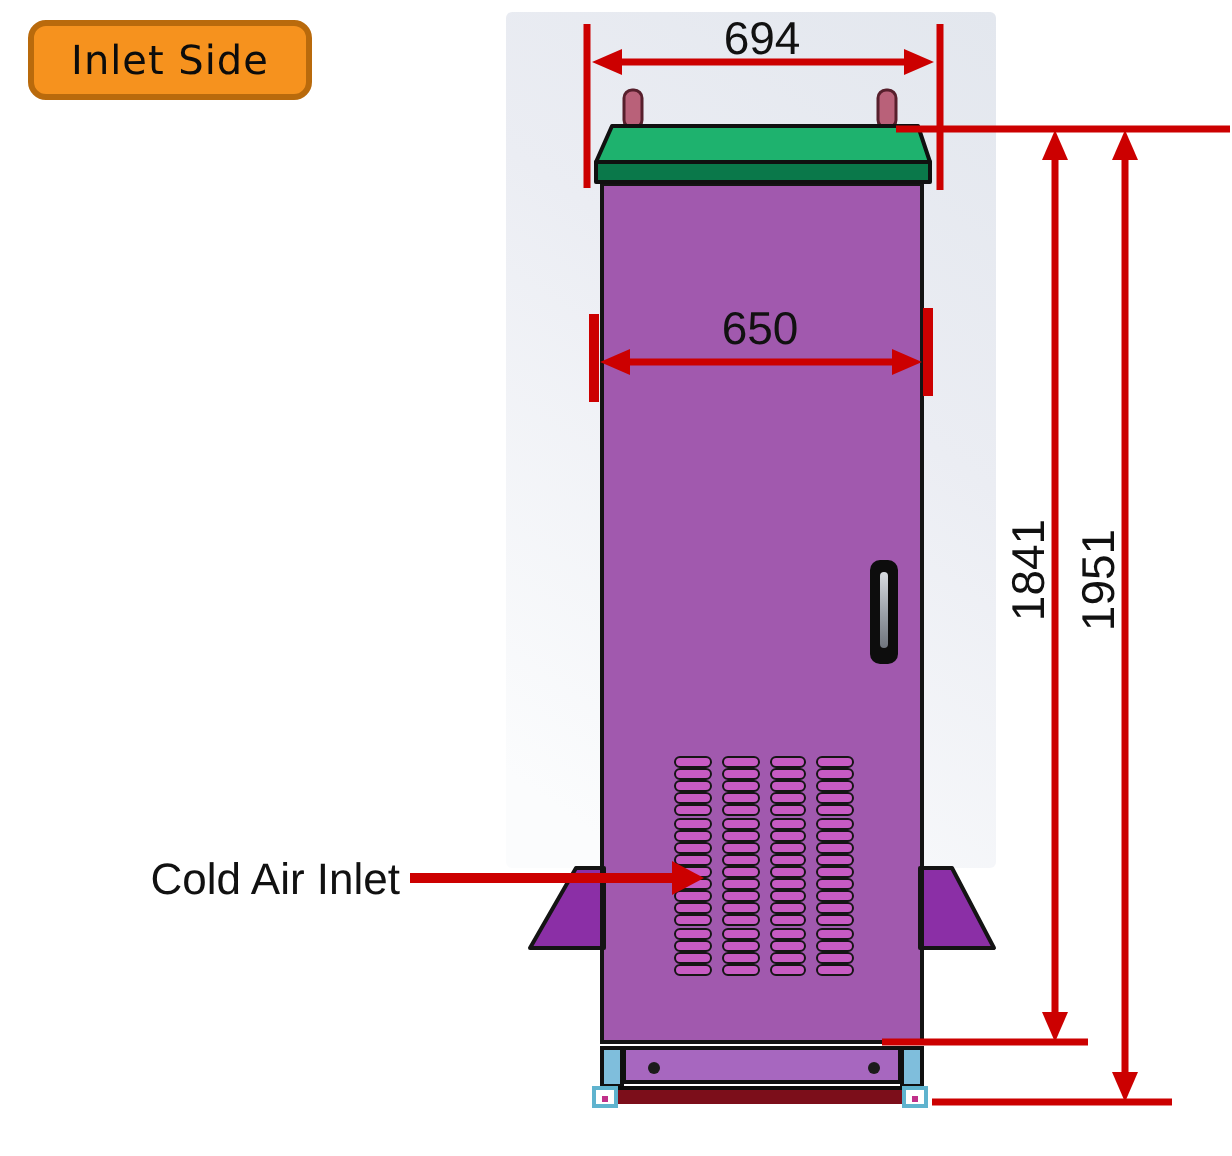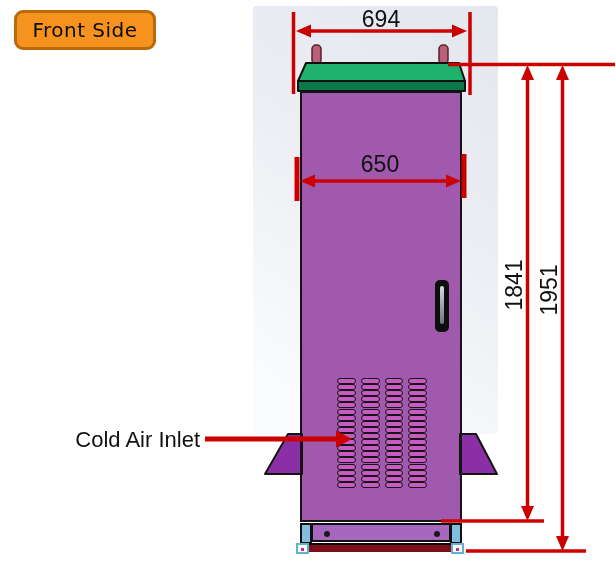--- a/index.html
+++ b/index.html
@@ -105,21 +105,21 @@
   .edge-line{stroke:#141414;stroke-width:2;}
 </style>
 </head>
 <body>
 
 <div id="stage">
 
   <div class="backdrop"></div>
 
   <div class="badge">
-    <span>Front Side</span>
+    <span>Inlet Side</span>
   </div>
 
   <div class="cab-body"></div>
 
   <div class="handle">
     <span class="grip"></span>
   </div>
 
   <div class="vent-grid">
       <div class="vent-col">

